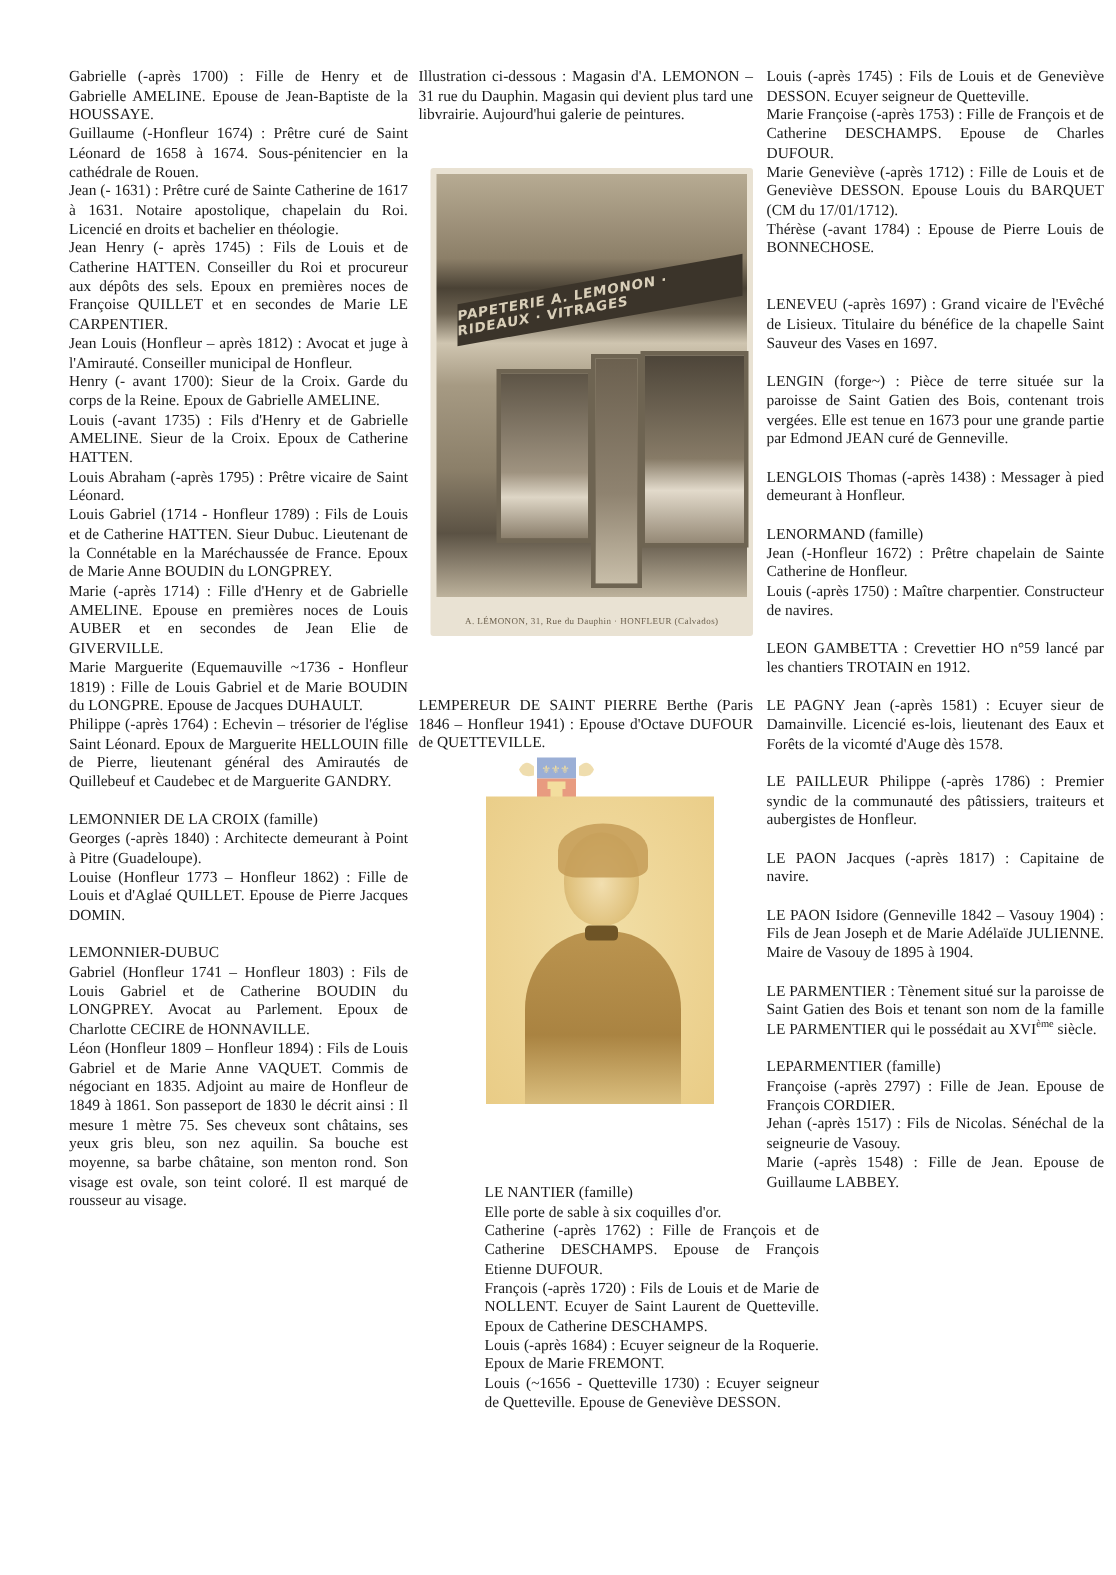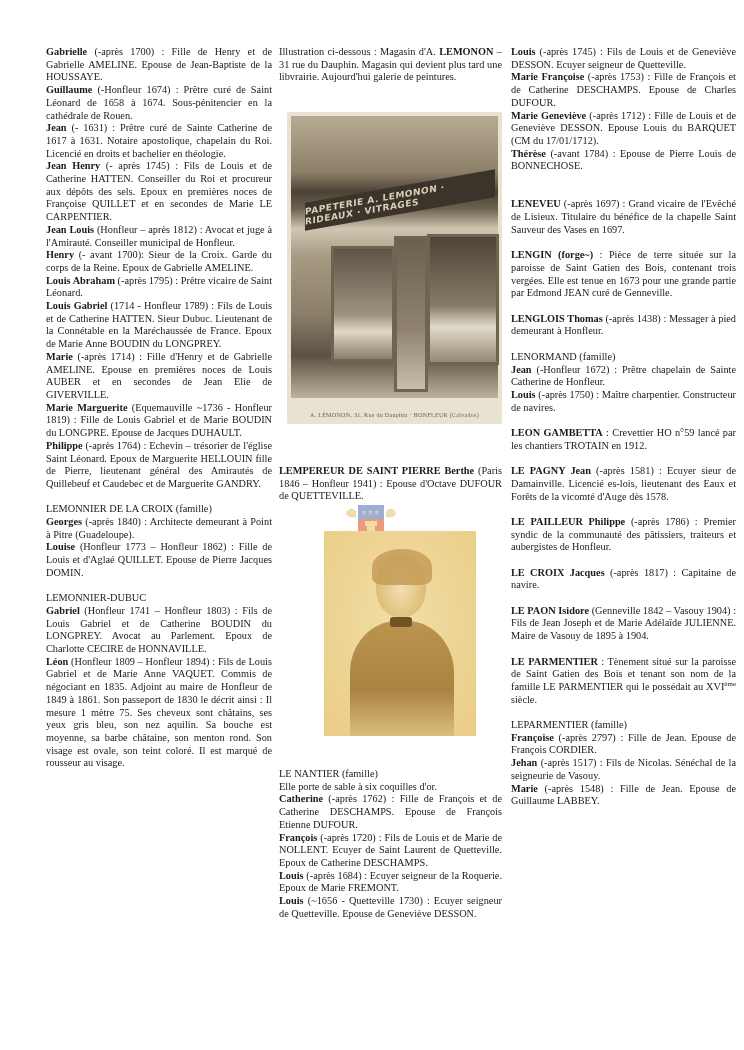--- a/index.html
+++ b/index.html
@@ -10,21 +10,21 @@
   }
   .col {
     position: absolute; top: 46px;
     font-size: 10.3px; line-height: 12.7px;
     text-align: justify;
   }
   .col1 { left: 46px; width: 226px; }
   .col2 { left: 279px; width: 223px; }
   .col3 { left: 511px; width: 225px; }
   .entry { margin: 0; }
-  .entry b { font-weight: bold; }
+  .entry b { font-weight: normal; }
   .gap { height: 12.7px; }
   .heading { font-weight: normal; margin: 0; }
   sup { font-size: 7px; line-height: 0; }
 
   
   .photo-shop {
     position: absolute; left: 287px; top: 112px; width: 215px; height: 312px;
     background: #e9e2d3;
     border-radius: 2px;
     overflow: hidden;
@@ -96,20 +96,21 @@
 </head>
 <body>
 
 <div class="col col1">
   <p class="entry"><b>Gabrielle</b><span> (-après 1700) : Fille de Henry et de Gabrielle AMELINE. Epouse de Jean-Baptiste de la HOUSSAYE.</span></p>
   <p class="entry"><b>Guillaume</b><span> (-Honfleur 1674) : Prêtre curé de Saint Léonard de 1658 à 1674. Sous-pénitencier en la cathédrale de Rouen.</span></p>
   <p class="entry"><b>Jean</b><span> (- 1631) : Prêtre curé de Sainte Catherine de 1617 à 1631. Notaire apostolique, chapelain du Roi. Licencié en droits et bachelier en théologie.</span></p>
   <p class="entry"><b>Jean Henry</b><span> (- après 1745) : Fils de Louis et de Catherine HATTEN. Conseiller du Roi et procureur aux dépôts des sels. Epoux en premières noces de Françoise QUILLET et en secondes de Marie LE CARPENTIER.</span></p>
   <p class="entry"><b>Jean Louis</b><span> (Honfleur – après 1812) : Avocat et juge à l'Amirauté. Conseiller municipal de Honfleur.</span></p>
   <p class="entry"><b>Henry</b><span> (- avant 1700): Sieur de la Croix. Garde du corps de la Reine. Epoux de Gabrielle AMELINE.</span></p>
+  <p class="entry"><b>Louis</b><span> (-avant 1735) : Fils d'Henry et de Gabrielle AMELINE. Sieur de la Croix. Epoux de Catherine HATTEN.</span></p>
   <p class="entry"><b>Louis Abraham</b><span> (-après 1795) : Prêtre vicaire de Saint Léonard.</span></p>
   <p class="entry"><b>Louis Gabriel</b><span> (1714 - Honfleur 1789) : Fils de Louis et de Catherine HATTEN. Sieur Dubuc. Lieutenant de la Connétable en la Maréchaussée de France. Epoux de Marie Anne BOUDIN du LONGPREY.</span></p>
   <p class="entry"><b>Marie</b><span> (-après 1714) : Fille d'Henry et de Gabrielle AMELINE. Epouse en premières noces de Louis AUBER et en secondes de Jean Elie de GIVERVILLE.</span></p>
   <p class="entry"><b>Marie Marguerite</b><span> (Equemauville ~1736 - Honfleur 1819) : Fille de Louis Gabriel et de Marie BOUDIN du LONGPRE. Epouse de Jacques DUHAULT.</span></p>
   <p class="entry"><b>Philippe</b><span> (-après 1764) : Echevin – trésorier de l'église Saint Léonard. Epoux de Marguerite HELLOUIN fille de Pierre, lieutenant général des Amirautés de Quillebeuf et Caudebec et de Marguerite GANDRY.</span></p>
 
   <div class="gap"></div>
   <p class="heading">LEMONNIER DE LA CROIX (famille)</p>
   <p class="entry"><b>Georges</b><span> (-après 1840) : Architecte demeurant à Point à Pitre (Guadeloupe).</span></p>
   <p class="entry"><b>Louise</b><span> (Honfleur 1773 – Honfleur 1862) : Fille de Louis et d'Aglaé QUILLET. Epouse de Pierre Jacques DOMIN.</span></p>
@@ -148,21 +149,21 @@
   <text x="17" y="12" font-size="7" fill="#f2d98e">⚜⚜⚜</text>
 </svg>
 
 <div class="photo-portrait">
   <div class="portrait-body"></div>
   <div class="portrait-head"></div>
   <div class="portrait-hair"></div>
   <div class="portrait-collar"></div>
 </div>
 
-<div class="col col2" style="top:768px;">
+<div class="col col2" style="top:790px;margin-left:44px;">
   <p class="heading">LE NANTIER (famille)</p>
   <p class="entry">Elle porte de sable à six coquilles d'or.</p>
   <p class="entry"><b>Catherine</b><span> (-après 1762) : Fille de François et de Catherine DESCHAMPS. Epouse de François Etienne DUFOUR.</span></p>
   <p class="entry"><b>François</b><span> (-après 1720) : Fils de Louis et de Marie de NOLLENT. Ecuyer de Saint Laurent de Quetteville. Epoux de Catherine DESCHAMPS.</span></p>
   <p class="entry"><b>Louis</b><span> (-après 1684) : Ecuyer seigneur de la Roquerie. Epoux de Marie FREMONT.</span></p>
   <p class="entry"><b>Louis</b><span> (~1656 - Quetteville 1730) : Ecuyer seigneur de Quetteville. Epouse de Geneviève DESSON.</span></p>
 </div>
 
 <div class="col col3">
   <p class="entry"><b>Louis</b><span> (-après 1745) : Fils de Louis et de Geneviève DESSON. Ecuyer seigneur de Quetteville.</span></p>
@@ -189,21 +190,21 @@
   <div class="gap"></div>
   <p class="entry"><b>LEON GAMBETTA</b><span> : Crevettier HO n°59 lancé par les chantiers TROTAIN en 1912.</span></p>
 
   <div class="gap"></div>
   <p class="entry"><b>LE PAGNY Jean</b><span> (-après 1581) : Ecuyer sieur de Damainville. Licencié es-lois, lieutenant des Eaux et Forêts de la vicomté d'Auge dès 1578.</span></p>
 
   <div class="gap"></div>
   <p class="entry"><b>LE PAILLEUR Philippe</b><span> (-après 1786) : Premier syndic de la communauté des pâtissiers, traiteurs et aubergistes de Honfleur.</span></p>
 
   <div class="gap"></div>
-  <p class="entry"><b>LE CROIX Jacques</b><span> (-après 1817) : Capitaine de navire.</span></p>
+  <p class="entry"><b>LE PAON Jacques</b><span> (-après 1817) : Capitaine de navire.</span></p>
 
   <div class="gap"></div>
   <p class="entry"><b>LE PAON Isidore</b><span> (Genneville 1842 – Vasouy 1904) : Fils de Jean Joseph et de Marie Adélaïde JULIENNE. Maire de Vasouy de 1895 à 1904.</span></p>
 
   <div class="gap"></div>
   <p class="entry"><b>LE PARMENTIER</b><span> : Tènement situé sur la paroisse de Saint Gatien des Bois et tenant son nom de la famille LE PARMENTIER qui le possédait au XVI</span><sup>ème</sup><span> siècle.</span></p>
 
   <div class="gap"></div>
   <p class="heading">LEPARMENTIER (famille)</p>
   <p class="entry"><b>Françoise</b><span> (-après 2797) : Fille de Jean. Epouse de François CORDIER.</span></p>

